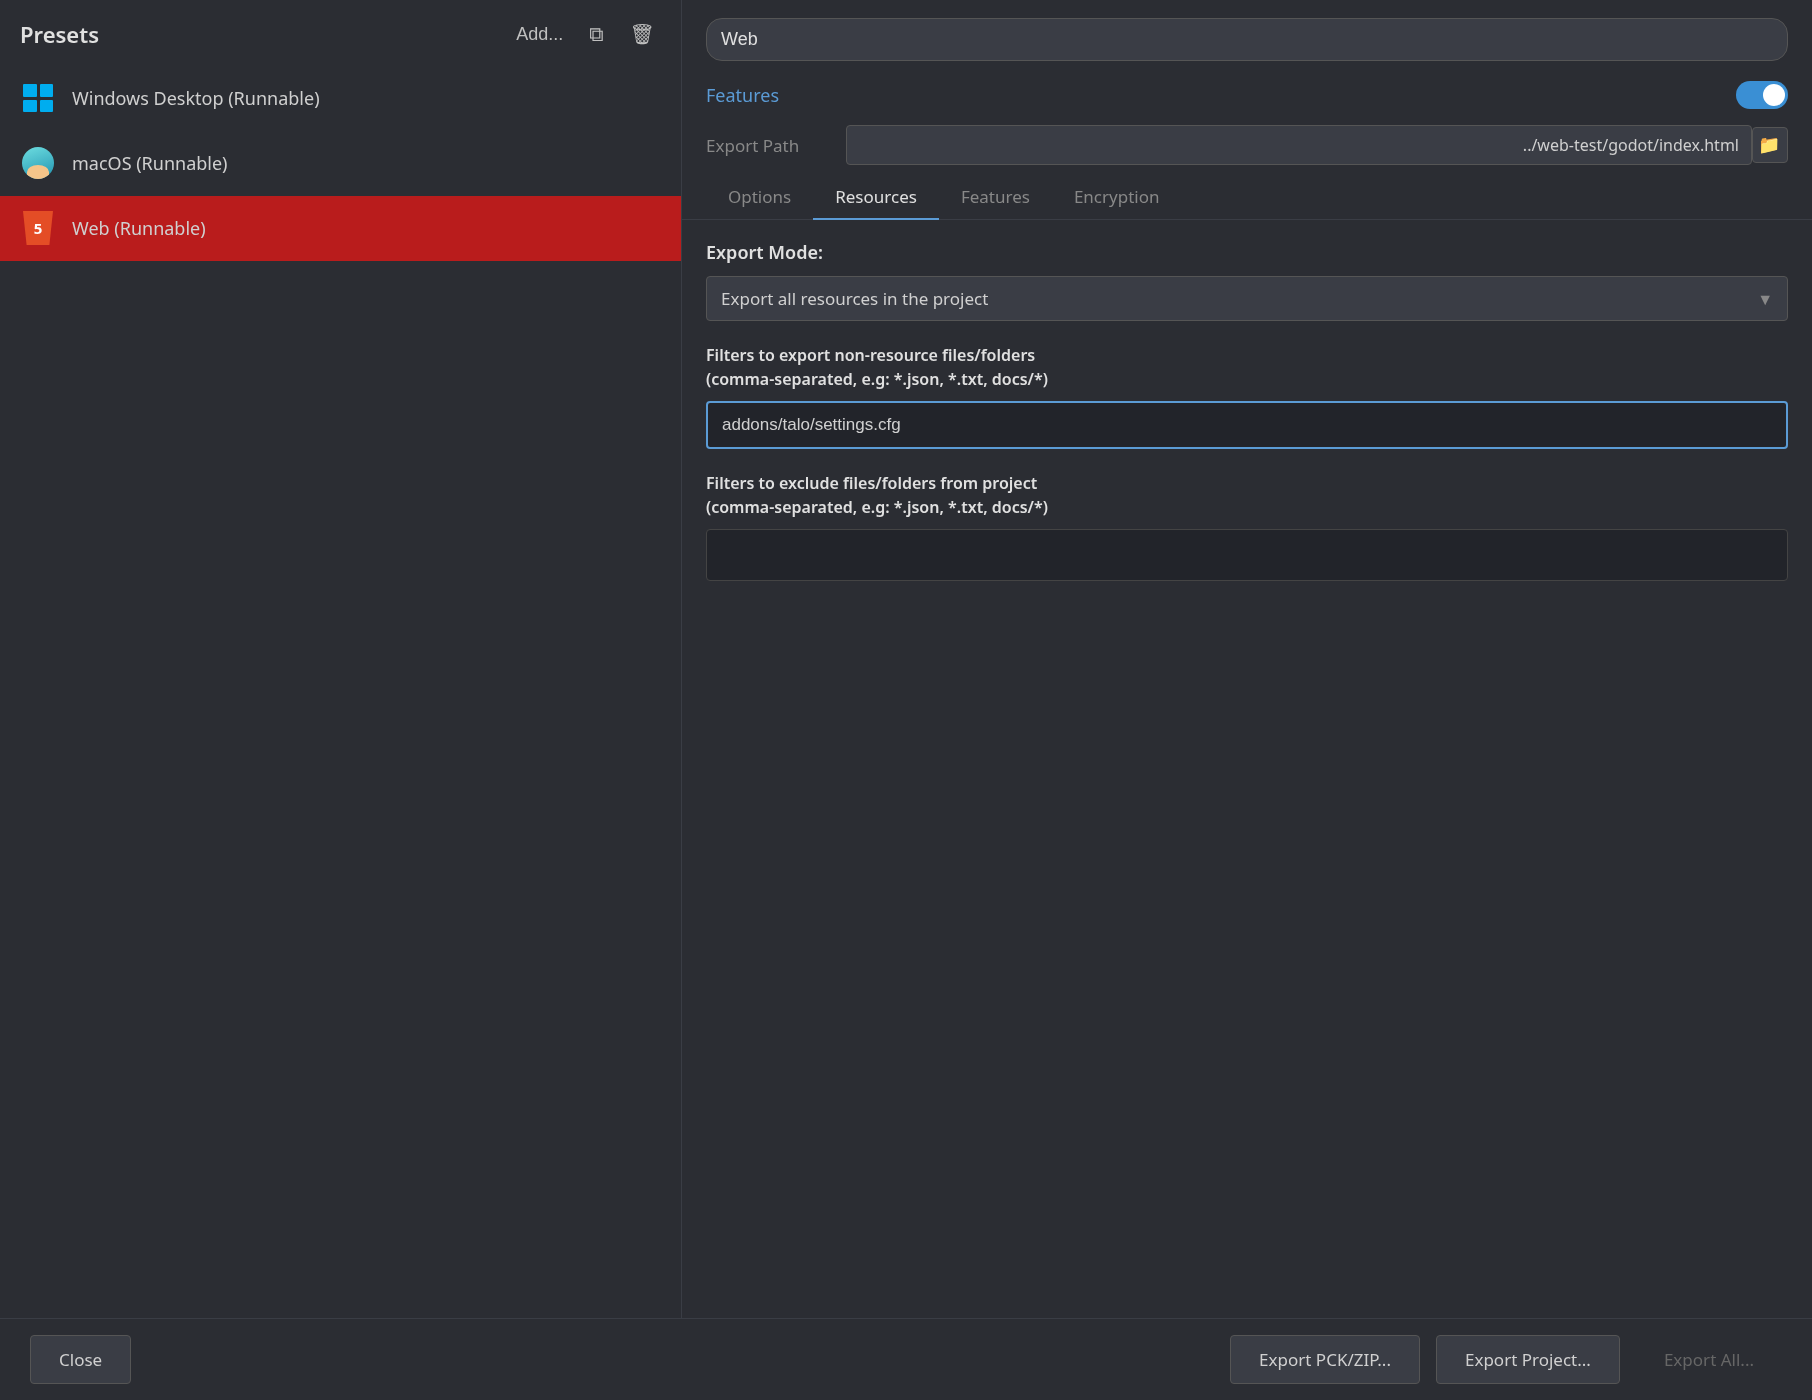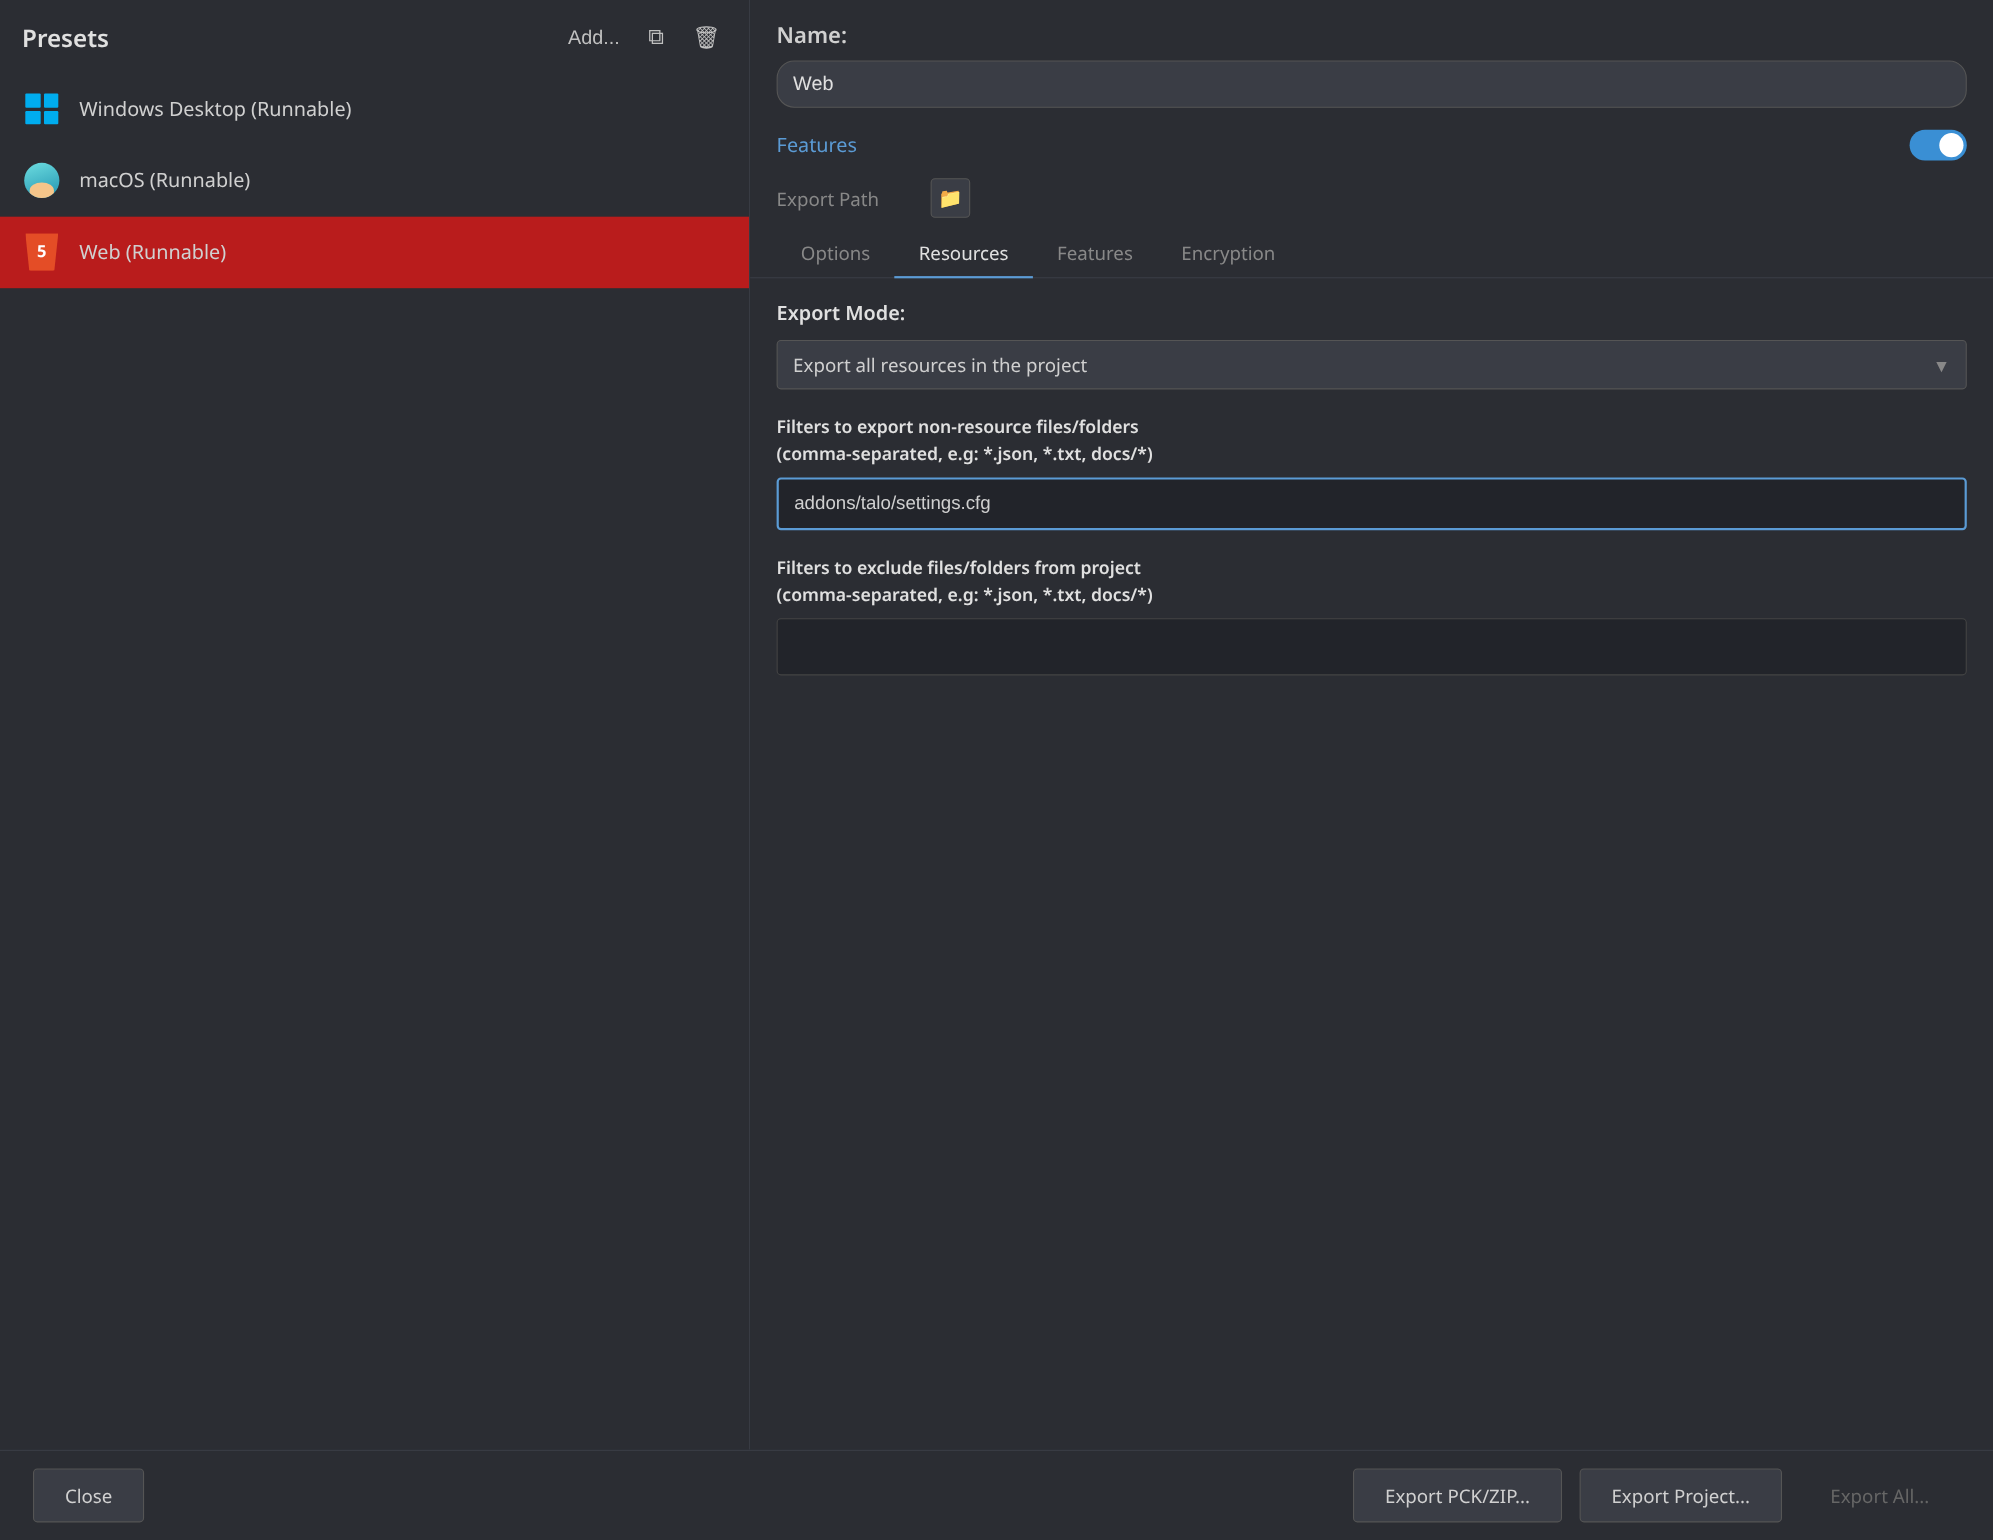--- a/index.html
+++ b/index.html
@@ -422,31 +422,31 @@
         </div>
         <span>Web (Runnable)</span>
       </div>
 
     </div>
   </div>
 
   <div class="right-panel">
 
     <div class="name-section">
-      <div class="name-label">Name:</div>
       <input class="name-input" type="text" value="Web" style="">
     </div>
 
     <div class="runnable-row">
       <span class="runnable-label">Features</span>
       <button class="toggle"></button>
     </div>
 
     <div class="export-path-row">
       <span class="export-path-label">Export Path</span>
+      <div class="export-path-value">../web-test/godot/index.html</div>
       <button class="folder-btn">📁</button>
     </div>
 
     <div class="tabs-row">
       <div class="tab">Options</div>
       <div class="tab active">Resources</div>
       <div class="tab">Features</div>
       <div class="tab">Encryption</div>
     </div>
 

